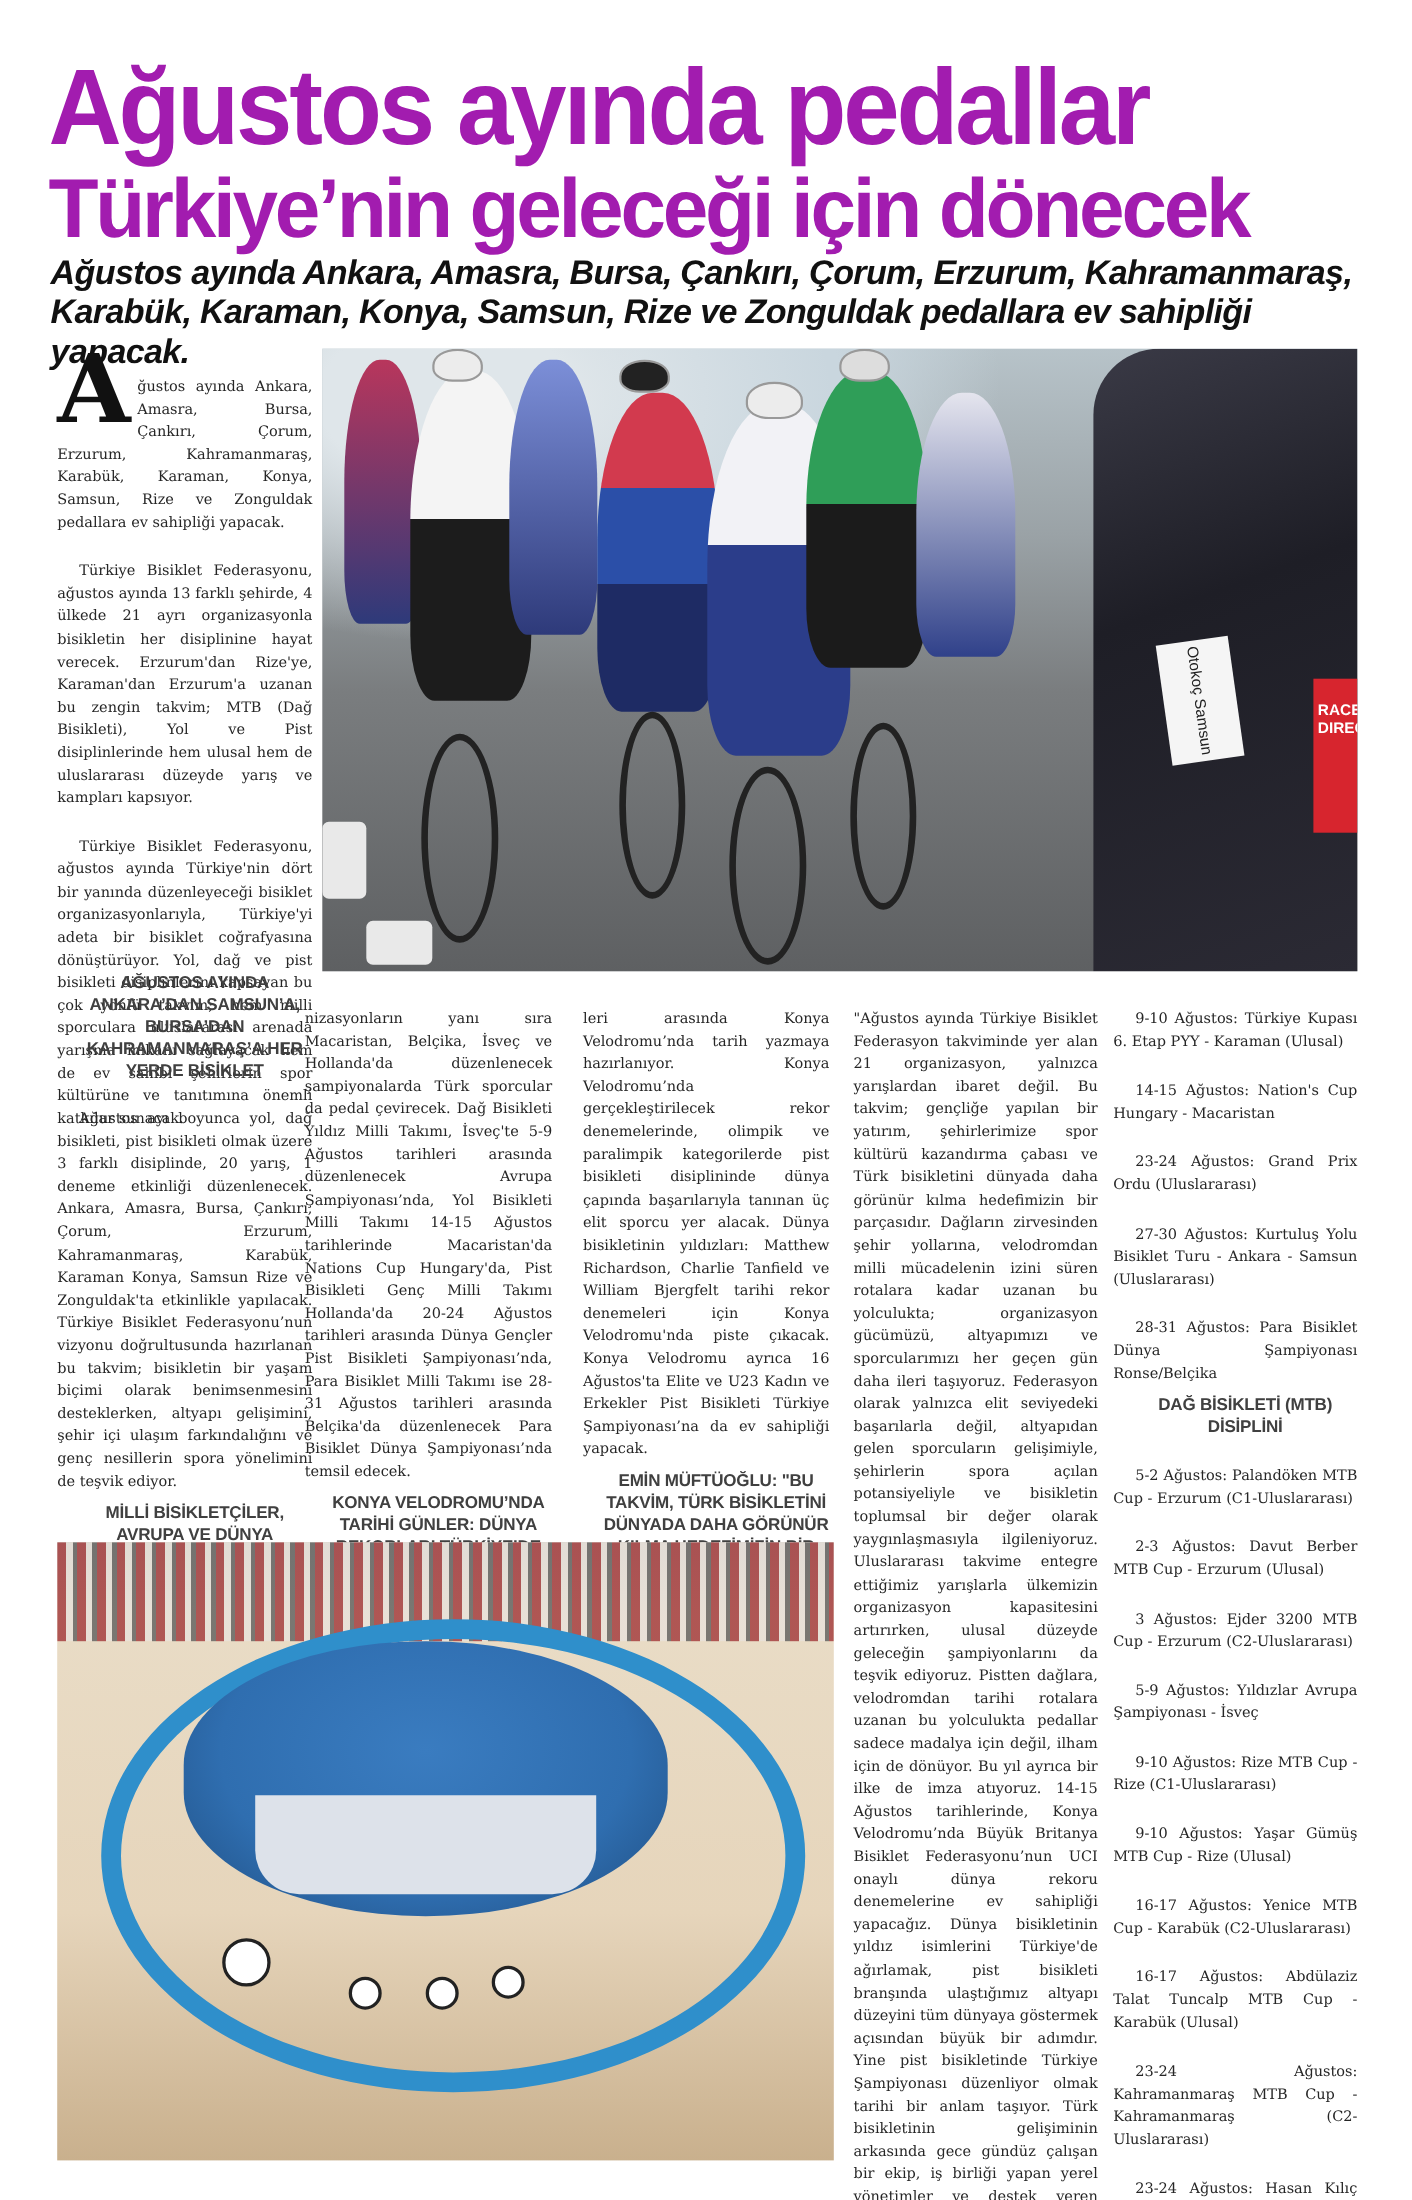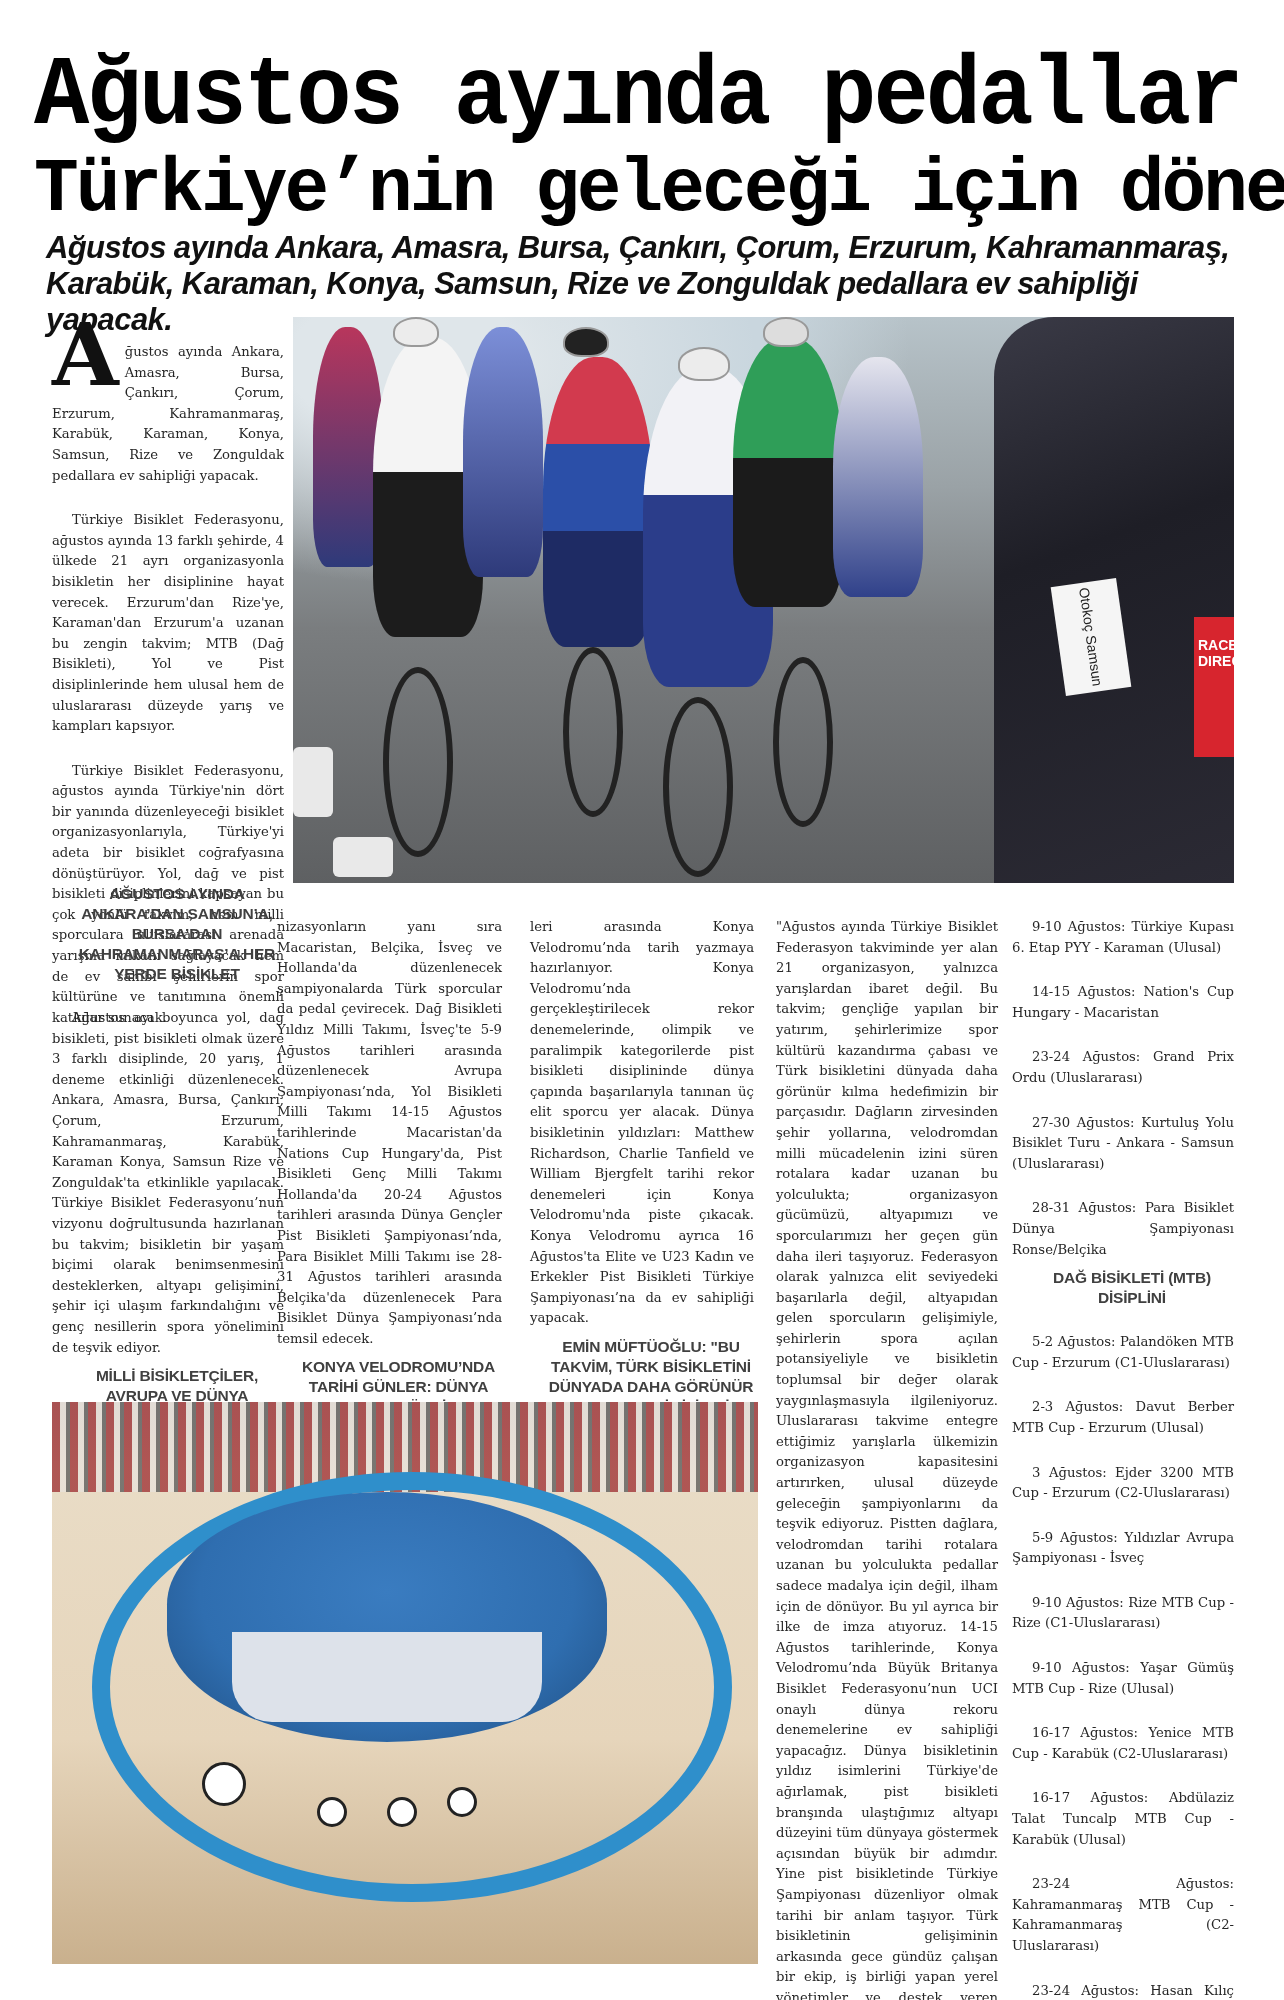--- a/index.html
+++ b/index.html
@@ -1,20 +1,20 @@
 <!DOCTYPE html>
 <html><head>
 <meta charset="utf-8">
 <style>
   * { box-sizing: border-box; margin: 0; padding: 0; }
   html, body { width: 1284px; height: 2000px; background: #ffffff; overflow: hidden; }
   body { position: relative; font-family: "DejaVu Serif", serif; color: #1a1a1a; }
 
-  .headline { position: absolute; left: 34px; top: 48px; width: 1196px;
-    font-family: Liberation Mono, monospace; font-weight: 900; color: #000000;
+  .headline { position: absolute; left: 44px; top: 48px; width: 1196px;
+    font-family: Liberation Sans, sans-serif; font-weight: 900; color: #a21caf;
     letter-spacing: -3px; line-height: 1; white-space: nowrap; }
   .h1 { font-size: 98px; font-weight: bold; transform: scaleX(0.94); transform-origin: left; }
   .h2 { position: absolute; top: 104px; left: 0; font-size: 76px; font-weight: bold; transform: scaleX(0.98); transform-origin: left; }
   .sub { position: absolute; left: 46px; top: 230px; width: 1200px;
     font-family: "Liberation Sans", sans-serif; font-style: italic; font-weight: bold;
     font-size: 31px; line-height: 36px; color: #111; letter-spacing: -0.6px; }
 
   .photo { position: absolute; overflow: hidden; }
   .photo-cyclists { left: 293px; top: 317px; width: 941px; height: 566px;
     background:

